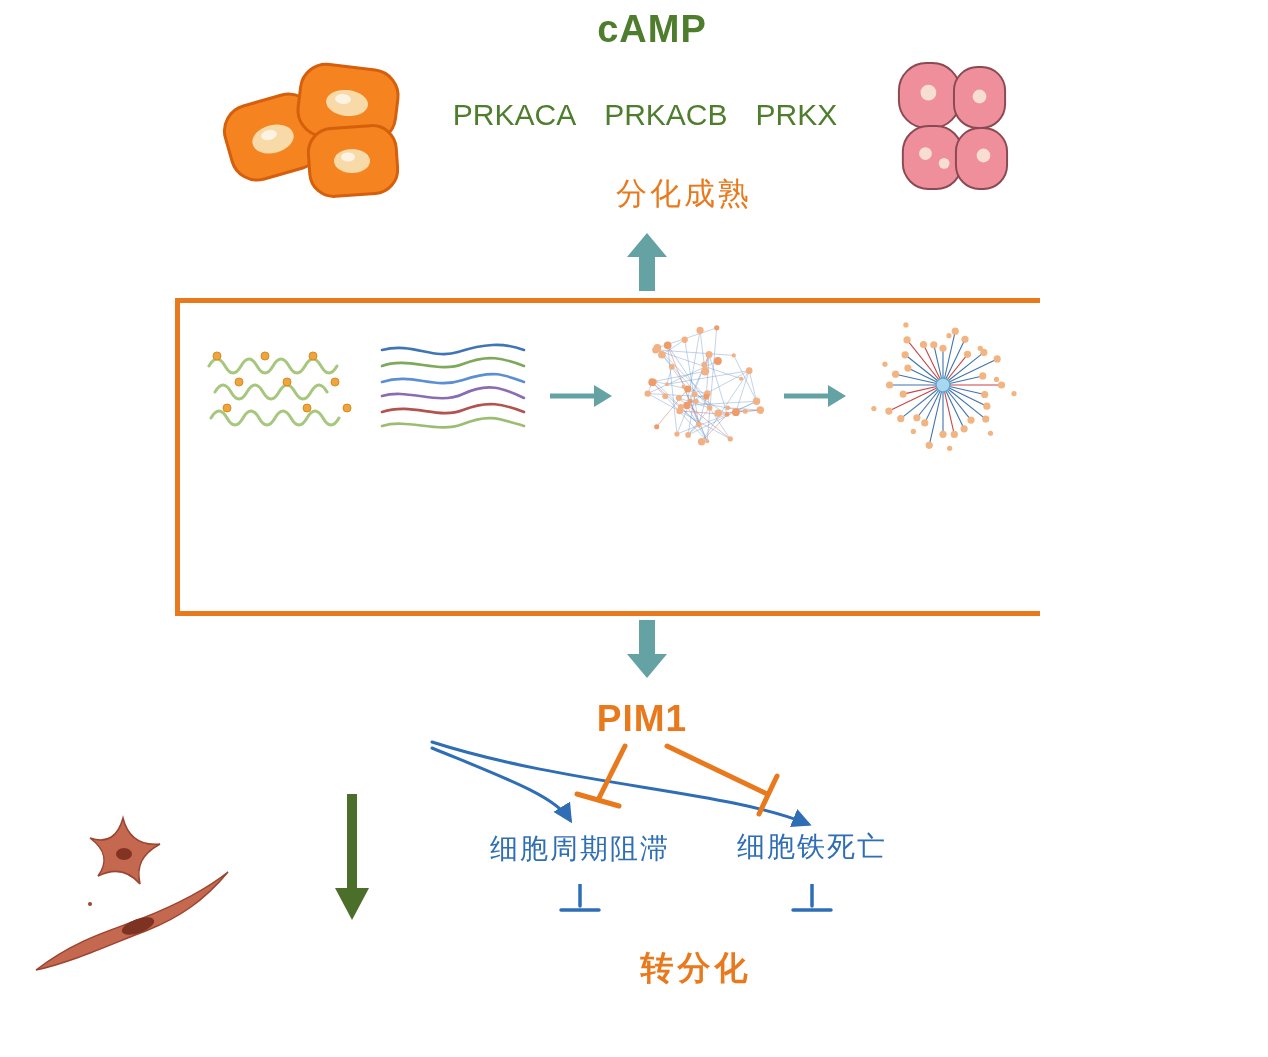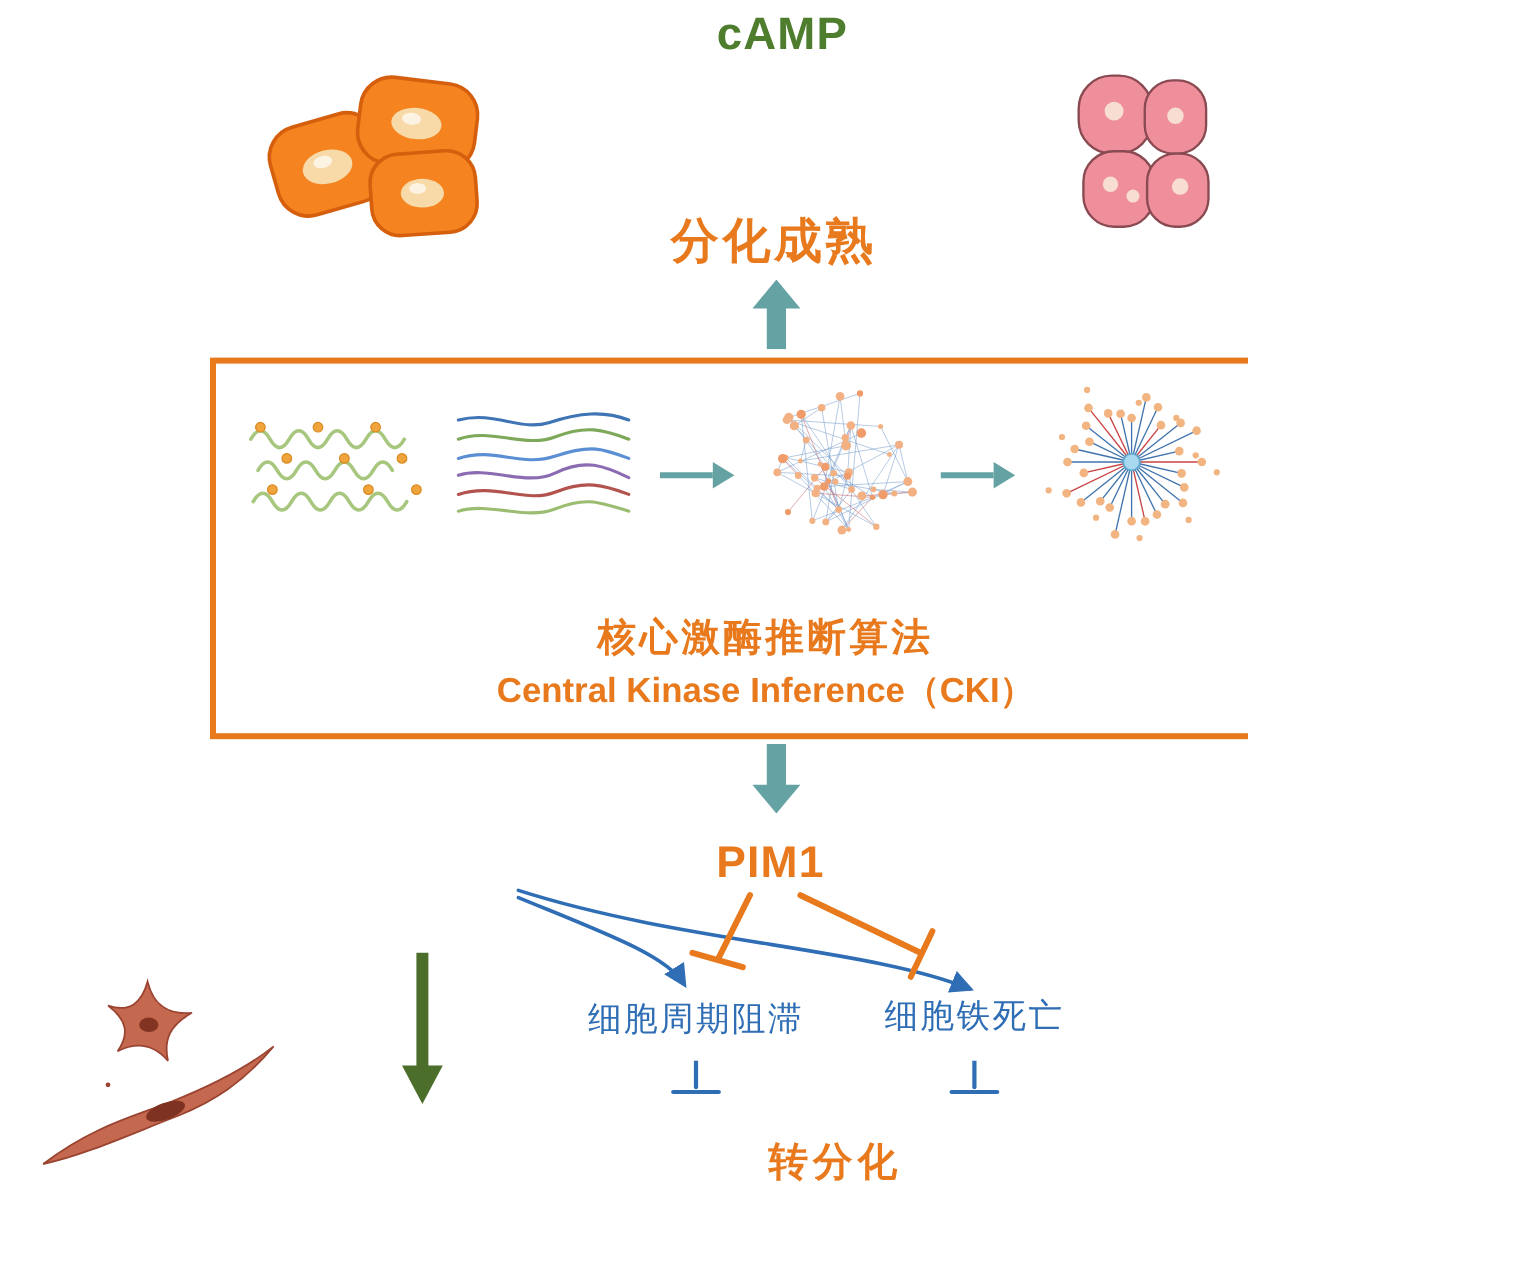--- a/index.html
+++ b/index.html
@@ -3,38 +3,41 @@
 <meta charset="utf-8">
 <style>
   html,body{margin:0;padding:0;background:#ffffff;}
   .canvas{position:relative;width:1040px;height:1057px;background:#ffffff;overflow:hidden;
           font-family:"Liberation Sans","DejaVu Sans",sans-serif;}
   .cx{position:absolute;transform:translateX(-50%);white-space:nowrap;}
   .abs{position:absolute;}
   .camp{color:var(--green-text);font-size:38px;font-weight:bold;letter-spacing:1px;}
   .kinases{color:var(--green-text);font-size:30px;font-weight:500;}
   .kinases span{margin:0 14px;}
-  .maturation{color:var(--orange);font-size:40px;font-weight:bold;letter-spacing:3px;}
+  .maturation{color:var(--orange);font-size:31px;font-weight:normal;letter-spacing:3px;margin-left:39px;}
   .cki-box{position:absolute;left:175px;top:298px;width:922px;height:308px;
            border:5px solid var(--orange);background:#ffffff;}
   .cki-cn{color:var(--orange);font-size:32px;font-weight:bold;letter-spacing:3px;}
   .cki-en{color:var(--orange);font-size:29px;font-weight:600;}
   .tf-genes{position:absolute;left:308px;top:698px;color:var(--green-text);
             font-size:28px;font-weight:bold;line-height:37px;}
   .pim1{color:var(--orange);font-size:37px;font-weight:bold;letter-spacing:1px;}
   .blue-label{color:var(--blue);font-size:28px;font-weight:500;letter-spacing:2px;}
   .transdiff{color:var(--orange);font-size:33px;font-weight:bold;letter-spacing:4px;margin-left:38px;}
 </style>
 </head>
 <body>
 
 <div class="canvas">
 
   <div class="cx camp" style="left:652px;top:8px;">cAMP</div>
 
+  <div class="cx kinases" style="left:645px;top:98px;">
+    <span>PRKACA</span><span>PRKACB</span><span>PRKX</span>
+  </div>
 
   <div class="cx maturation" style="left:645px;top:173px;">分化成熟</div>
 
   <svg class="abs" style="left:215px;top:55px;" width="195" height="150" viewBox="0 0 195 150">
     <rect x="12" y="44" width="92" height="76" rx="26" fill="#f5831f" stroke="#d55f0c" stroke-width="3" transform="rotate(-16 58 82)"></rect>
     <rect x="84" y="12" width="98" height="72" rx="26" fill="#f5831f" stroke="#d55f0c" stroke-width="3" transform="rotate(7 133 48)"></rect>
     <rect x="94" y="72" width="88" height="68" rx="24" fill="#f5831f" stroke="#d55f0c" stroke-width="3" transform="rotate(-4 138 106)"></rect>
     <ellipse cx="58" cy="84" rx="21" ry="14" fill="#f8d9a8" transform="rotate(-14 58 84)"></ellipse>
     <ellipse cx="54" cy="80" rx="8" ry="5" fill="#fdf3e2" transform="rotate(-14 54 80)"></ellipse>
     <ellipse cx="132" cy="48" rx="21" ry="13" fill="#f8d9a8" transform="rotate(6 132 48)"></ellipse>
@@ -275,22 +278,20 @@
       <line x1="75" y1="72" x2="115.84207547921761" y2="39.41847527676903" stroke="#3f73ad" stroke-width="1.1"></line>
       <circle cx="115.84207547921761" cy="39.41847527676903" r="3.6" fill="#f2b480"></circle>
       <line x1="75" y1="72" x2="129.1562837364396" y2="45.90822748533682" stroke="#3f73ad" stroke-width="1.1"></line>
       <circle cx="129.1562837364396" cy="45.90822748533682" r="3.6" fill="#f2b480"></circle>
       <line x1="75" y1="72" x2="114.72516414405285" y2="62.9255219634068" stroke="#3f73ad" stroke-width="1.1"></line>
       <circle cx="114.72516414405285" cy="62.9255219634068" r="3.6" fill="#f2b480"></circle>
       <circle cx="128.4547887323623" cy="66.3893275120631" r="2.6" fill="#f2b480"></circle>
       <circle cx="75" cy="72" r="7" fill="#a8d8ef" stroke="#5fa7cc" stroke-width="1.5"></circle>
     </svg>
 
-  <div class="cx cki-cn" style="left:638px;top:510px;">核心激酶推断算法</div>
-  <div class="cx cki-en" style="left:638px;top:556px;">Central Kinase Inference（CKI）</div>
 
   <svg class="abs" style="left:627px;top:620px;" width="40" height="58" viewBox="0 0 40 58">
     <polygon points="12,0 28,0 28,34 40,34 20,58 0,34 12,34" style="fill:var(--teal-arrow)"></polygon>
   </svg>
 
 
   <div class="cx pim1" style="left:642px;top:698px;">PIM1</div>
 
   <svg class="abs" style="left:420px;top:728px;" width="430" height="118" viewBox="0 0 430 118">
     <defs>

